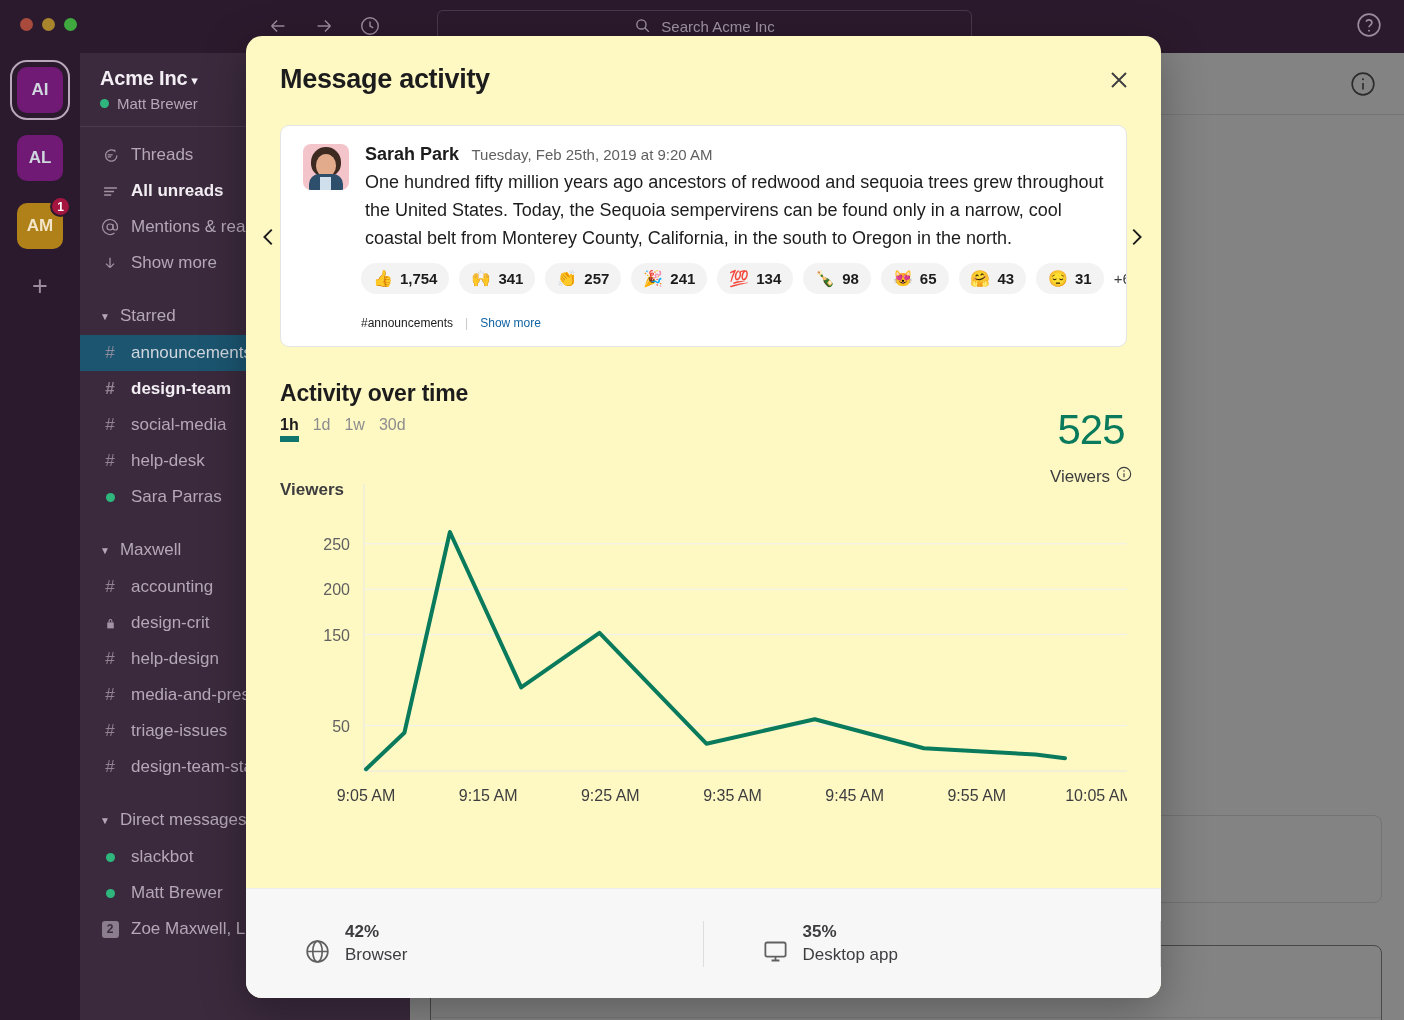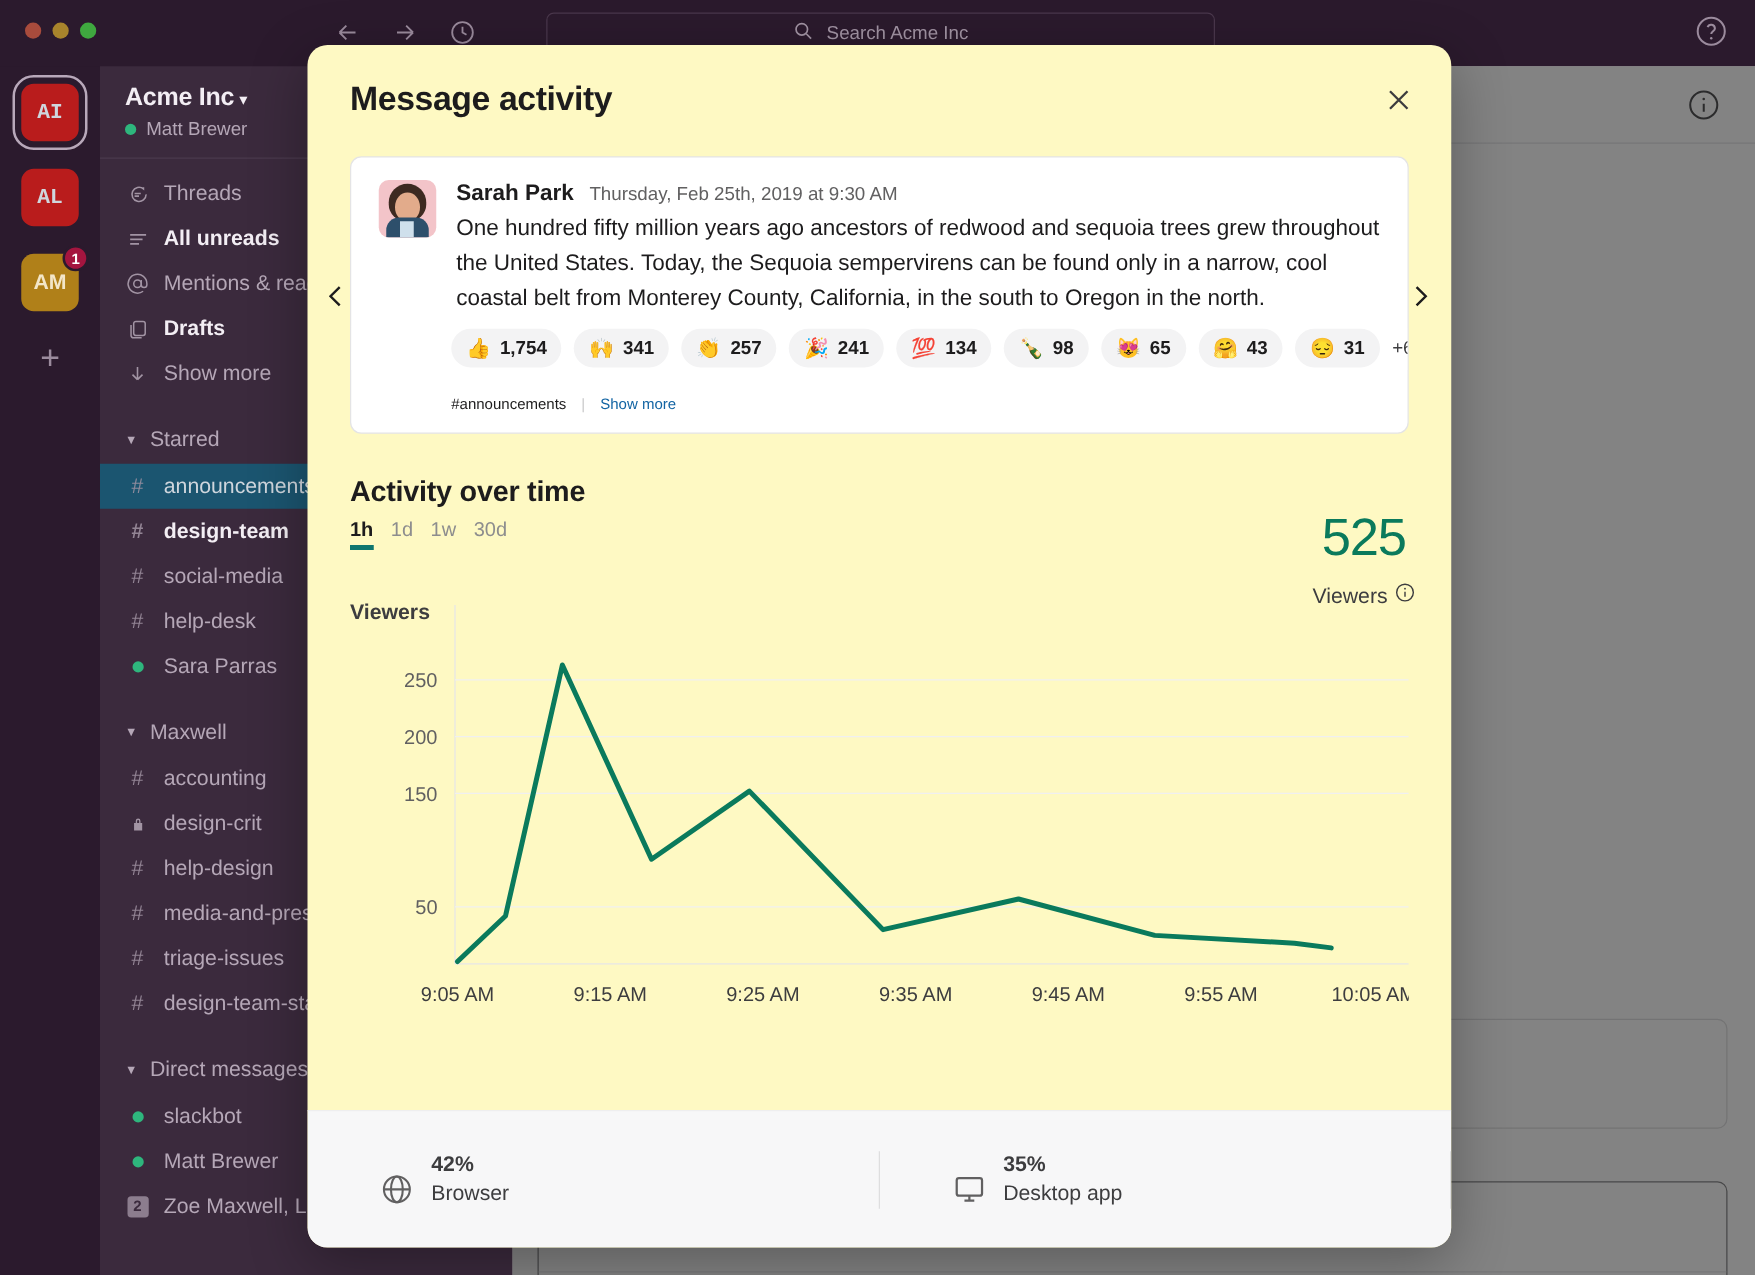--- a/index.html
+++ b/index.html
@@ -39,21 +39,21 @@
     position: absolute; top: 53px; left: 0; width: 80px; height: 967px;
     background: #2b1a2d;
     display: flex; flex-direction: column; align-items: center; padding-top: 14px;
   }
   .ws {
     position: relative; width: 46px; height: 46px; border-radius: 10px;
     display: flex; align-items: center; justify-content: center;
     color: #cfd6dd; font-size: 17px; font-weight: bold; margin-bottom: 22px;
   }
   .ws.active { outline: 2px solid #b8a8ba; outline-offset: 5px; }
-  .ws.c1, .ws.c2 { background: #b91c1c; font-family: Liberation Mono, monospace; }
+  .ws.c1, .ws.c2 { background: #701a75; }
   .ws.c3 { background: #b08019; color: #f3e6c8; }
   .ws .badge {
     position: absolute; top: -7px; right: -8px;
     min-width: 21px; height: 21px; border-radius: 11px;
     background: #a4153f; color: #fff; font-size: 12px; font-weight: bold;
     display: flex; align-items: center; justify-content: center;
     border: 2px solid #2b1a2d;
   }
   .ws-add { color: #9b8b9d; font-size: 27px; line-height: 1; margin-top: 2px; }
 
@@ -187,21 +187,21 @@
   }
   .card-foot .sep { color: #c9c9ca; }
   .link { color: #1264a3; cursor: pointer; }
 
   
   .act-title {
     position: absolute; left: 34px; top: 344px;
     font-size: 23px; font-weight: bold; color: #1d1c1d; letter-spacing: -0.2px;
   }
   .ranges { position: absolute; left: 34px; top: 380px; display: flex; gap: 14px; font-size: 16px; color: #8d8d8e; }
-  .ranges .rg.active { color: #1d1c1d; font-weight: bold; border-bottom: 4px solid #0f766e; padding-bottom: 2px; }
+  .ranges .rg.active { color: #1d1c1d; font-weight: bold; border-bottom: 6px solid #0f766e; padding-bottom: 2px; }
 
   .bignum {
     position: absolute; left: 760px; top: 370px; width: 170px; text-align: center;
     font-size: 42px; color: #0a7a5c; font-weight: normal; letter-spacing: -1px;
   }
   .bignum-lbl {
     position: absolute; left: 760px; top: 430px; width: 170px; text-align: center;
     font-size: 17px; color: #3d3d3f; display: flex; align-items: center; justify-content: center; gap: 6px;
   }
 
@@ -318,29 +318,20 @@
         <span>All unreads</span>
       </div>
       <div class="sb-row">
         <span class="sb-ic">
           <svg width="18" height="18" viewBox="0 0 24 24" stroke="currentColor" stroke-width="1.6" fill="none">
             <circle cx="12" cy="12" r="4"></circle>
               <path d="M16 8v5a3 3 0 006 0v-1a10 10 0 10-4 8"></path>
             </svg>
         </span>
         <span>Mentions &amp; reactions</span>
-      </div>
-      <div class="sb-row bold">
-        <span class="sb-ic">
-          <svg width="17" height="17" viewBox="0 0 24 24" stroke="currentColor" stroke-width="1.7" fill="none">
-            <rect x="7" y="3" width="13" height="16" rx="2.5"></rect>
-              <path d="M4 7v12a2.5 2.5 0 002.5 2.5H16"></path>
-            </svg>
-        </span>
-        <span>Drafts</span>
       </div>
       <div class="sb-row">
         <span class="sb-ic">
           <svg width="16" height="16" viewBox="0 0 24 24" stroke="currentColor" stroke-width="1.9" fill="none">
             <path d="M12 4v15M12 19l-6-6M12 19l6-6"></path>
             </svg>
         </span>
         <span>Show more</span>
       </div>
 
@@ -479,21 +470,21 @@
       <div class="card-inner">
         <div class="avatar">
           <div class="av-hair"></div>
             <div class="av-face"></div>
           <div class="av-body"></div>
             <div class="av-shirt"></div>
         </div>
         <div class="card-body">
           <div>
             <span class="card-name">Sarah Park</span>
-            <span class="card-time">Thursday, Feb 25th, 2019 at 9:30 AM</span>
+            <span class="card-time">Tuesday, Feb 25th, 2019 at 9:20 AM</span>
           </div>
           <div class="card-text">One hundred fifty million years ago ancestors of redwood and sequoia trees grew throughout the United States. Today, the Sequoia sempervirens can be found only in a narrow, cool coastal belt from Monterey County, California, in the south to Oregon in the north.</div>
         </div>
       </div>
       <div class="fade-mask"></div>
 
       <div class="reactions">
         <div class="pill">
           <span class="em">👍</span>
           <span>1,754</span>

